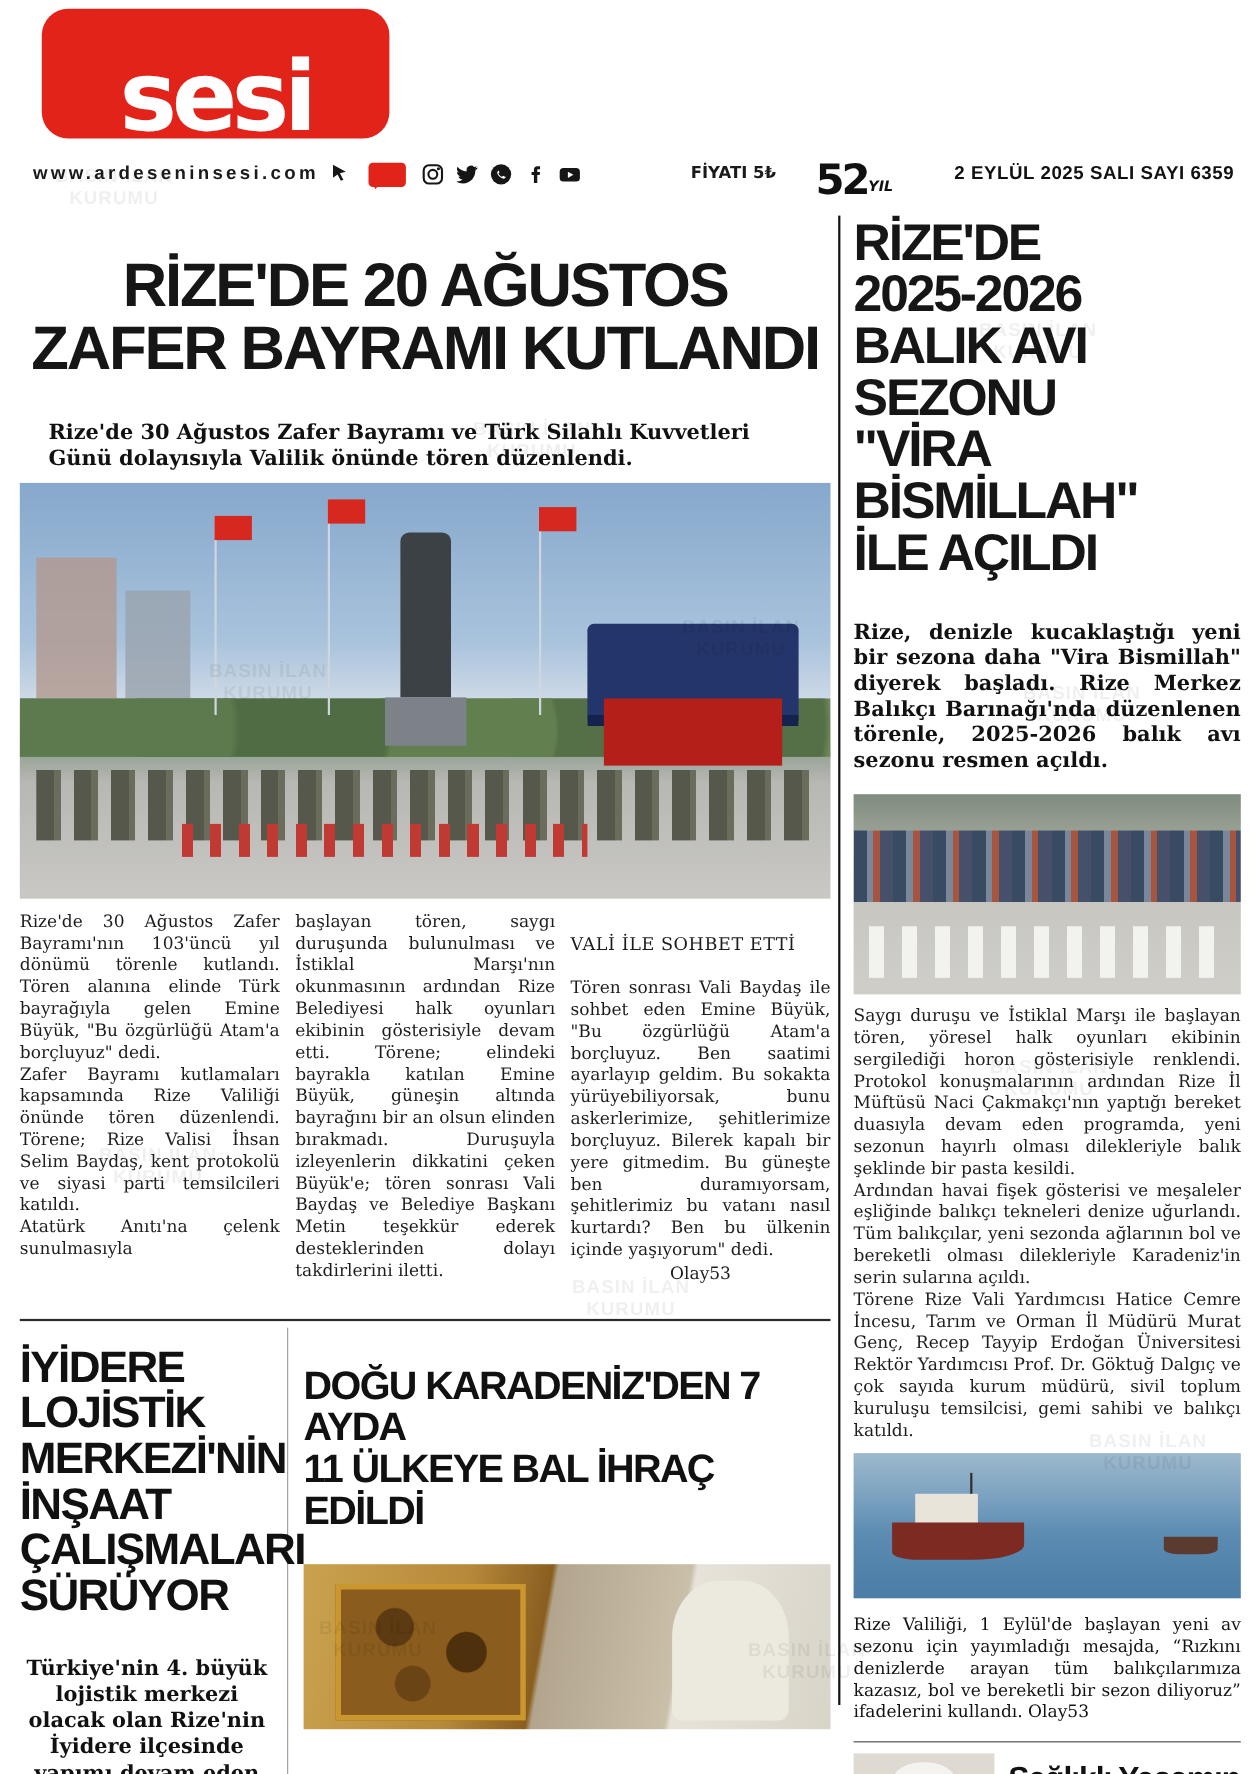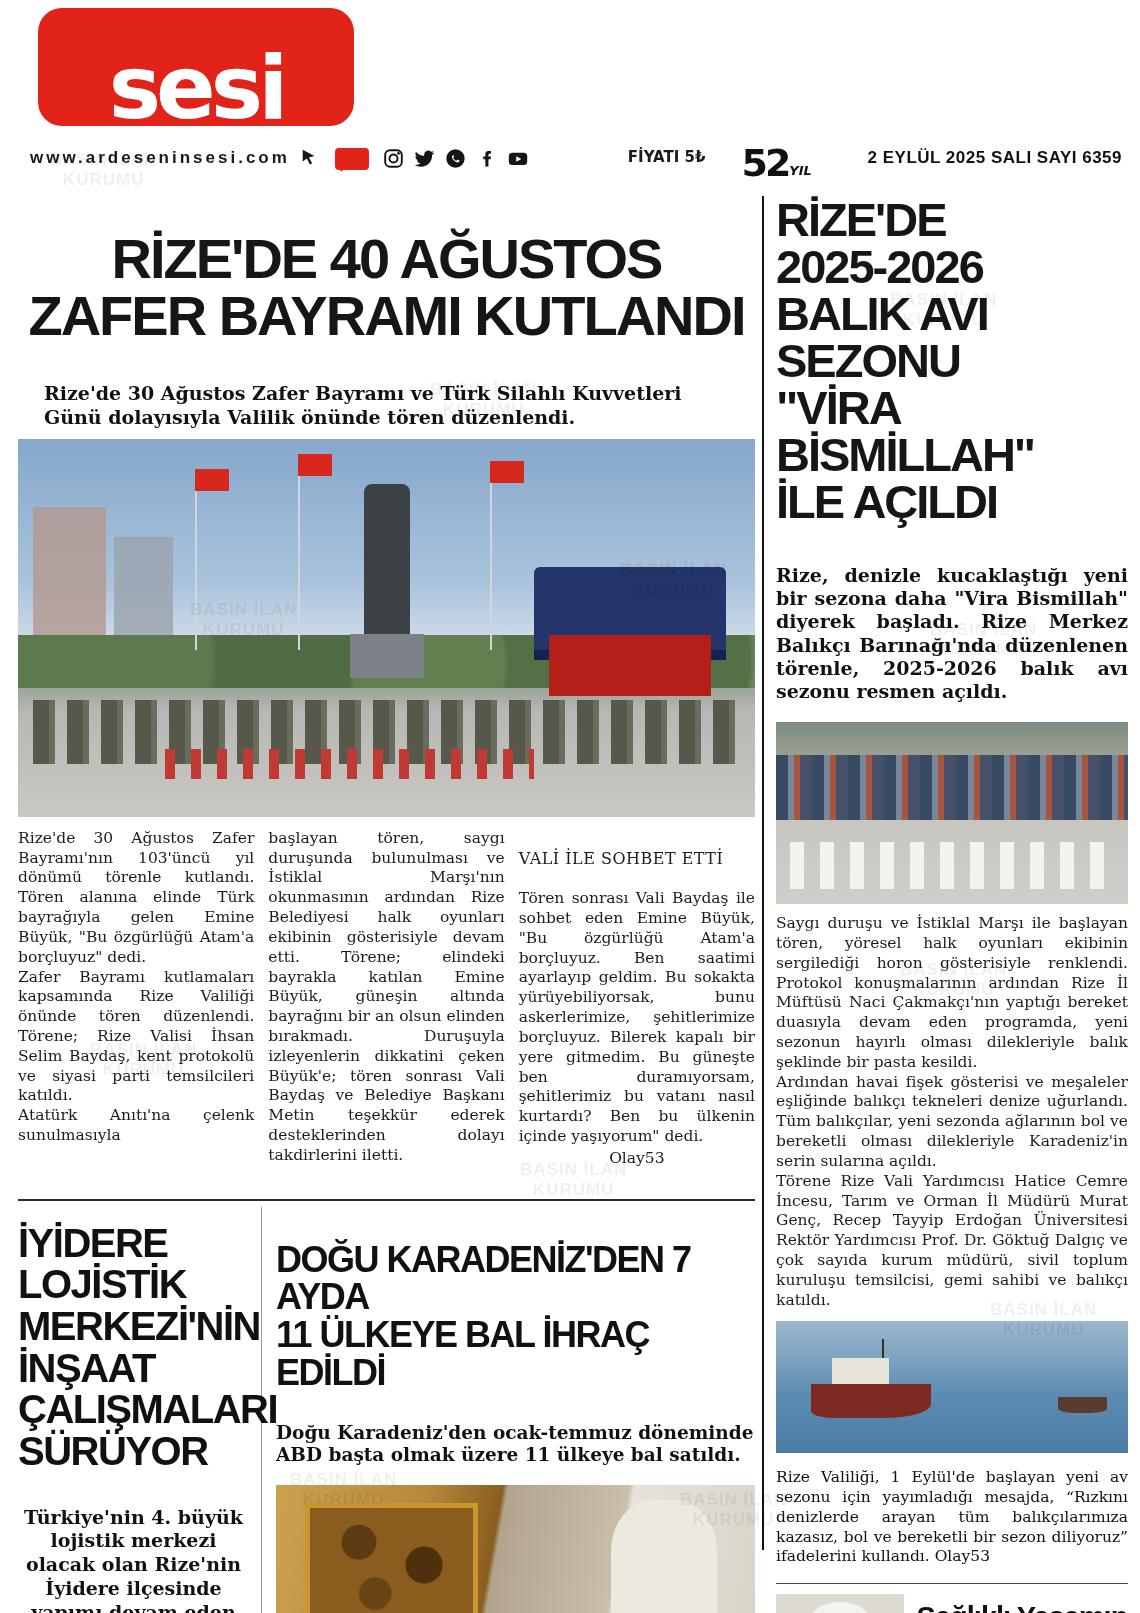--- a/index.html
+++ b/index.html
@@ -201,21 +201,21 @@
         <span class="yil-num">52</span>
         <span class="yil-txt">YIL</span>
       </span>
       <span class="dateline">2 EYLÜL 2025 SALI SAYI 6359</span>
     </div>
   </header>
 
   <div id="vdivider"></div>
 
   <section id="left-region">
-    <h1 class="lead-hl">RİZE'DE 40 AĞUSTOS
+    <h1 class="lead-hl">RİZE'DE 20 AĞUSTOS
 ZAFER BAYRAMI KUTLANDI</h1>
     <p class="lead-sub">Rize'de 30 Ağustos Zafer Bayramı ve Türk Silahlı Kuvvetleri Günü dolayısıyla Valilik önünde tören düzenlendi.</p>
 
     <div class="photo photo-lead">
       <div class="bld" style="left:2%;top:18%;width:10%;height:34%"></div>
       <div class="bld" style="left:13%;top:26%;width:8%;height:26%;background:#9aa2ad"></div>
       <div class="trees"></div>
       <div class="pole" style="left:24%;top:8%;height:48%"></div>
       <div class="flag" style="left:24%;top:8%"></div>
       <div class="pole" style="left:38%;top:4%;height:52%"></div>
@@ -252,21 +252,20 @@
 İNŞAAT
 ÇALIŞMALARI
 SÜRÜYOR</h2>
         <p class="iyi-intro">Türkiye'nin 4. büyük lojistik merkezi olacak olan Rize'nin İyidere ilçesinde yapımı devam eden İyidere Lojistik Merkezi'nin fiziki gerçekleşmesi yüzde 80 seviyelerine ulaştı.</p>
 
       </article>
 
       <article class="honey">
         <h2 class="honey-hl">DOĞU KARADENİZ'DEN 7 AYDA
 11 ÜLKEYE BAL İHRAÇ EDİLDİ</h2>
-        <p class="honey-sub">Doğu Karadeniz'den ocak-temmuz döneminde ABD başta olmak üzere 11 ülkeye bal satıldı.</p>
         <div class="photo photo-honey">
           <div class="comb"></div>
           <div class="keeper"></div>
         </div>
 
       </article>
     </div>
   </section>
 
   <section id="right-region">

